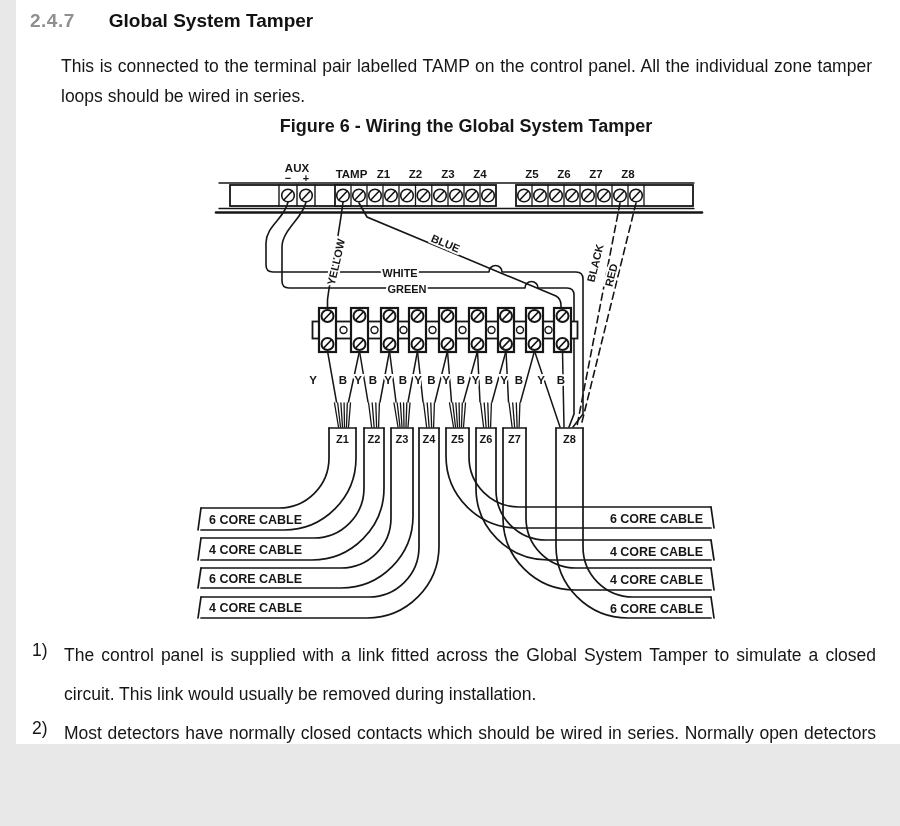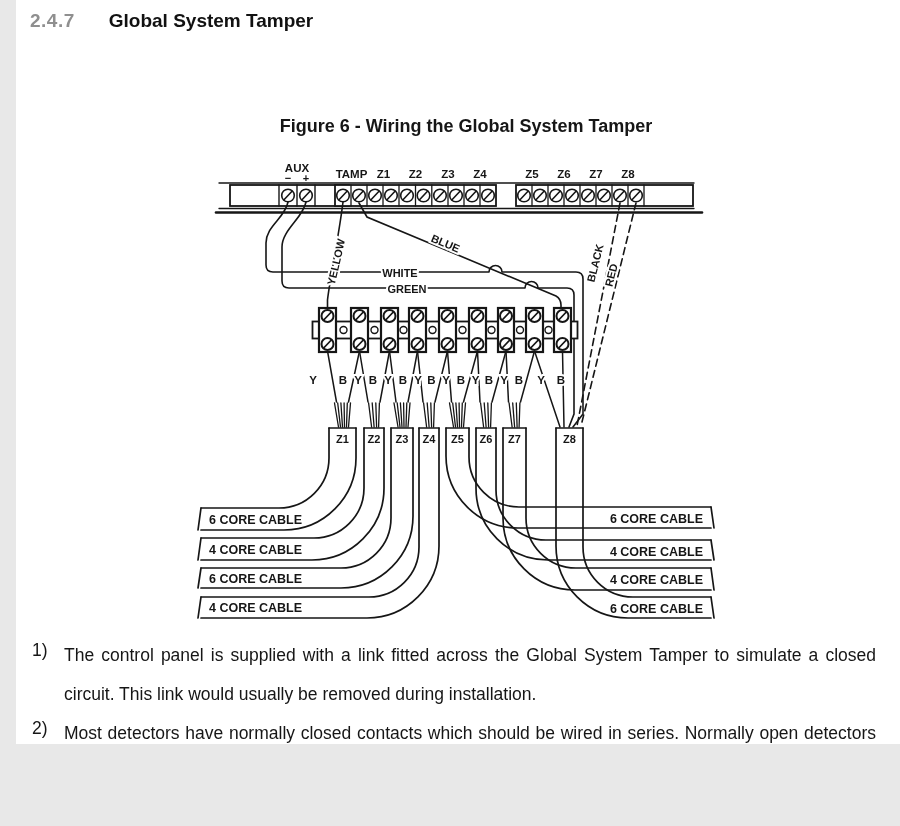--- a/index.html
+++ b/index.html
@@ -25,20 +25,21 @@
 </style>
 </head>
 <body>
 
 <div class="page">
 
   <div class="heading">
     <span class="sec-num">2.4.7</span><span class="sec-title">Global System Tamper</span>
   </div>
 
+  <div class="intro">This is connected to the terminal pair labelled TAMP on the control panel. All the individual zone tamper loops should be wired in series.</div>
 
   <div class="figcap">Figure 6 - Wiring the Global System Tamper</div>
 
   <svg class="diagram" width="900" height="826" viewBox="0 0 900 826" fill="none" stroke-linecap="round">
     <defs>
       <g id="screw">
         <circle r="6.3" fill="#fff" stroke="#161616" stroke-width="1.6"></circle>
         <line x1="-4" y1="4.2" x2="4" y2="-4.2" stroke="#161616" stroke-width="1.6"></line>
       </g>
       <g id="bscrew">

